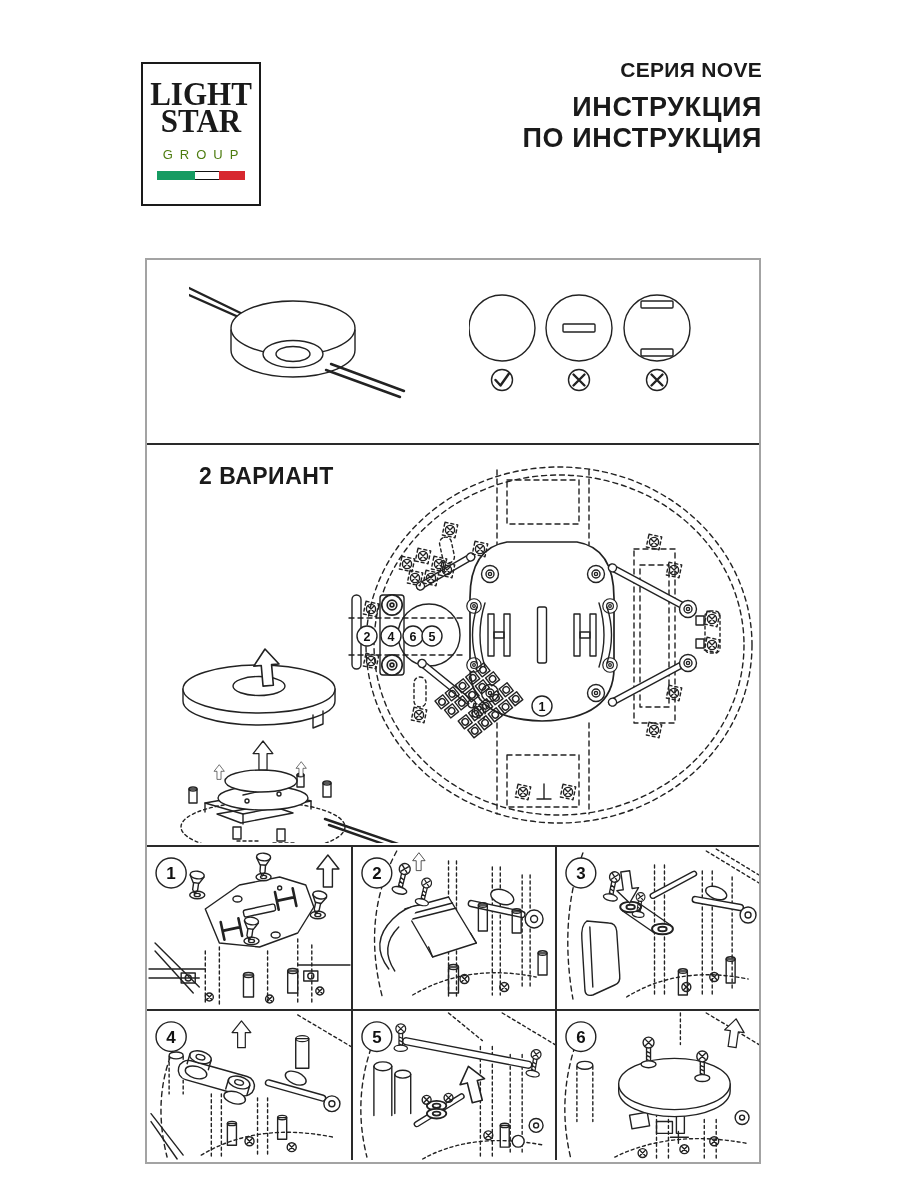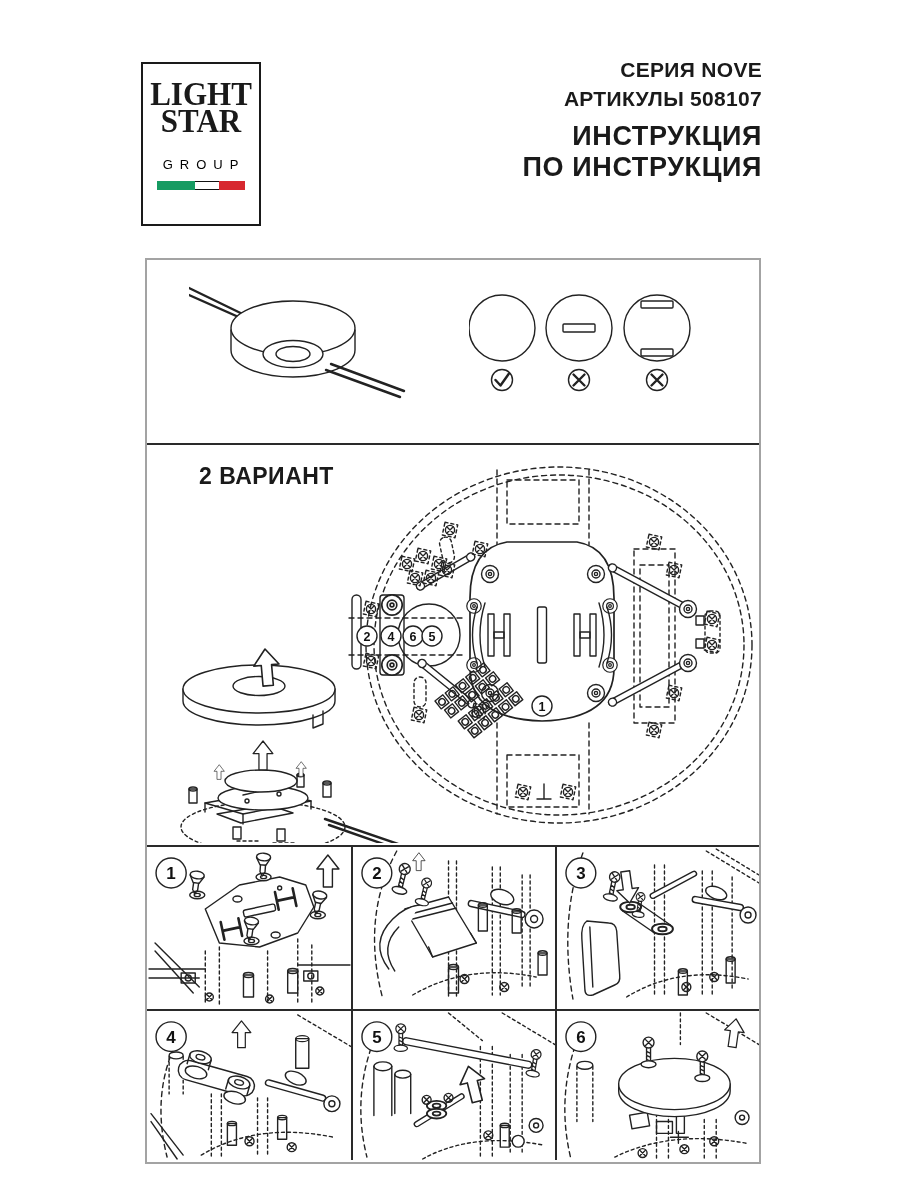--- a/index.html
+++ b/index.html
@@ -1,24 +1,24 @@
 <!DOCTYPE html>
 <html><head>
 <meta charset="utf-8">
 <style>
   html,body{margin:0;padding:0;background:#fff;}
   .page{position:relative;width:902px;height:1200px;background:#fff;overflow:hidden;
         font-family:"Liberation Sans",sans-serif;color:#1a1a1a;}
   
-  .logo-box{position:absolute;left:141px;top:62px;width:120px;height:164px;
+  .logo-box{position:absolute;left:141px;top:62px;width:120px;height:144px;
             border:2px solid #1a1a1a;background:#fff;text-align:center;box-sizing:border-box;}
   .logo-light,.logo-star{font-family:"Liberation Serif",serif;font-weight:700;font-size:31px;
             line-height:27px;letter-spacing:0px;transform:scaleY(1.12);}
   .logo-light{margin-top:16px;}
-  .logo-group{font-size:13px;letter-spacing:7px;margin-top:23px;padding-left:6px;color:#000000;}
+  .logo-group{font-size:13px;letter-spacing:7px;margin-top:13px;padding-left:6px;color:#4d7c0f;}
   .logo-flag{display:flex;width:88px;height:9px;margin:9px auto 0 auto;}
   .logo-flag .fg{width:38px;background:#169B62;}
   .logo-flag .fw{width:24px;background:#fff;border-top:1.5px solid #111;border-bottom:1.5px solid #111;box-sizing:border-box;}
   .logo-flag .fr{width:26px;background:#D7282F;}
   
   .header{position:absolute;right:140px;top:55px;text-align:right;}
   .h-series,.h-articles{font-size:21px;font-weight:700;line-height:29px;letter-spacing:0.3px;}
   .h-title{margin-top:8px;font-size:27px;font-weight:700;line-height:31px;letter-spacing:0.6px;}
   
   .frame{position:absolute;left:145px;top:258px;width:616px;height:906px;
@@ -85,21 +85,20 @@
     <div class="logo-group">GROUP</div>
     <div class="logo-flag">
       <span class="fg"></span>
       <span class="fw"></span>
       <span class="fr"></span>
     </div>
   </div>
 
   <div class="header">
     <div class="h-series">СЕРИЯ NOVE</div>
-    <div class="h-articles">АРТИКУЛЫ 508107</div>
     <div class="h-title">
       <div>ИНСТРУКЦИЯ</div>
       <div>ПО ИНСТРУКЦИЯ</div>
     </div>
   </div>
 
   <div class="frame">
 
     <div class="sec-symbols">
       <svg class="abs" style="left:42px;top:24px" width="218" height="122" viewBox="0 0 218 122">

